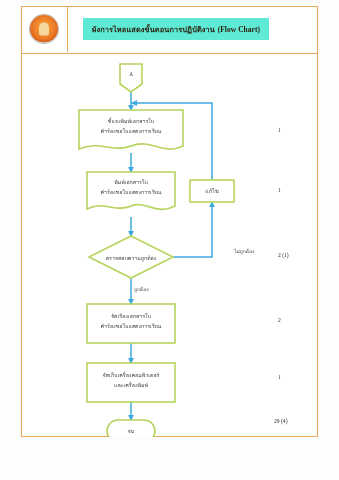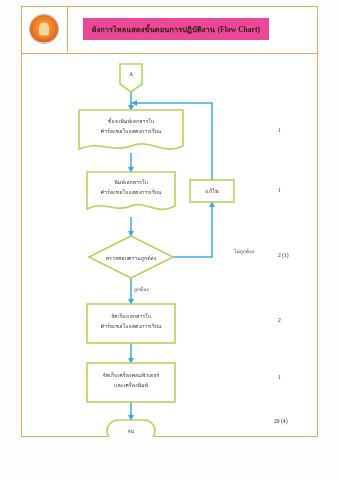--- a/index.html
+++ b/index.html
@@ -46,21 +46,21 @@
     transform:translate(-50%,-50%);
     width:10px;height:13px;border-radius:40% 40% 20% 20%;
     background:#f5e2b0;opacity:.85;
   }
   .title-cell{
     position:absolute;left:47px;top:0;right:0;height:46px;
     display:flex;align-items:center;
   }
   .title-chip{
     margin-left:15px;
-    background:#ec4899;
+    background:#5eead4;
     color:#2b1a08;
     font-size:7.4px;
     font-weight:bold;
     padding:5px 9px 5px 9px;
     letter-spacing:.1px;
     white-space:nowrap;
     border:0;
   }
   .title-chip .en{font-family:"Liberation Serif",serif;font-weight:bold;}
 

